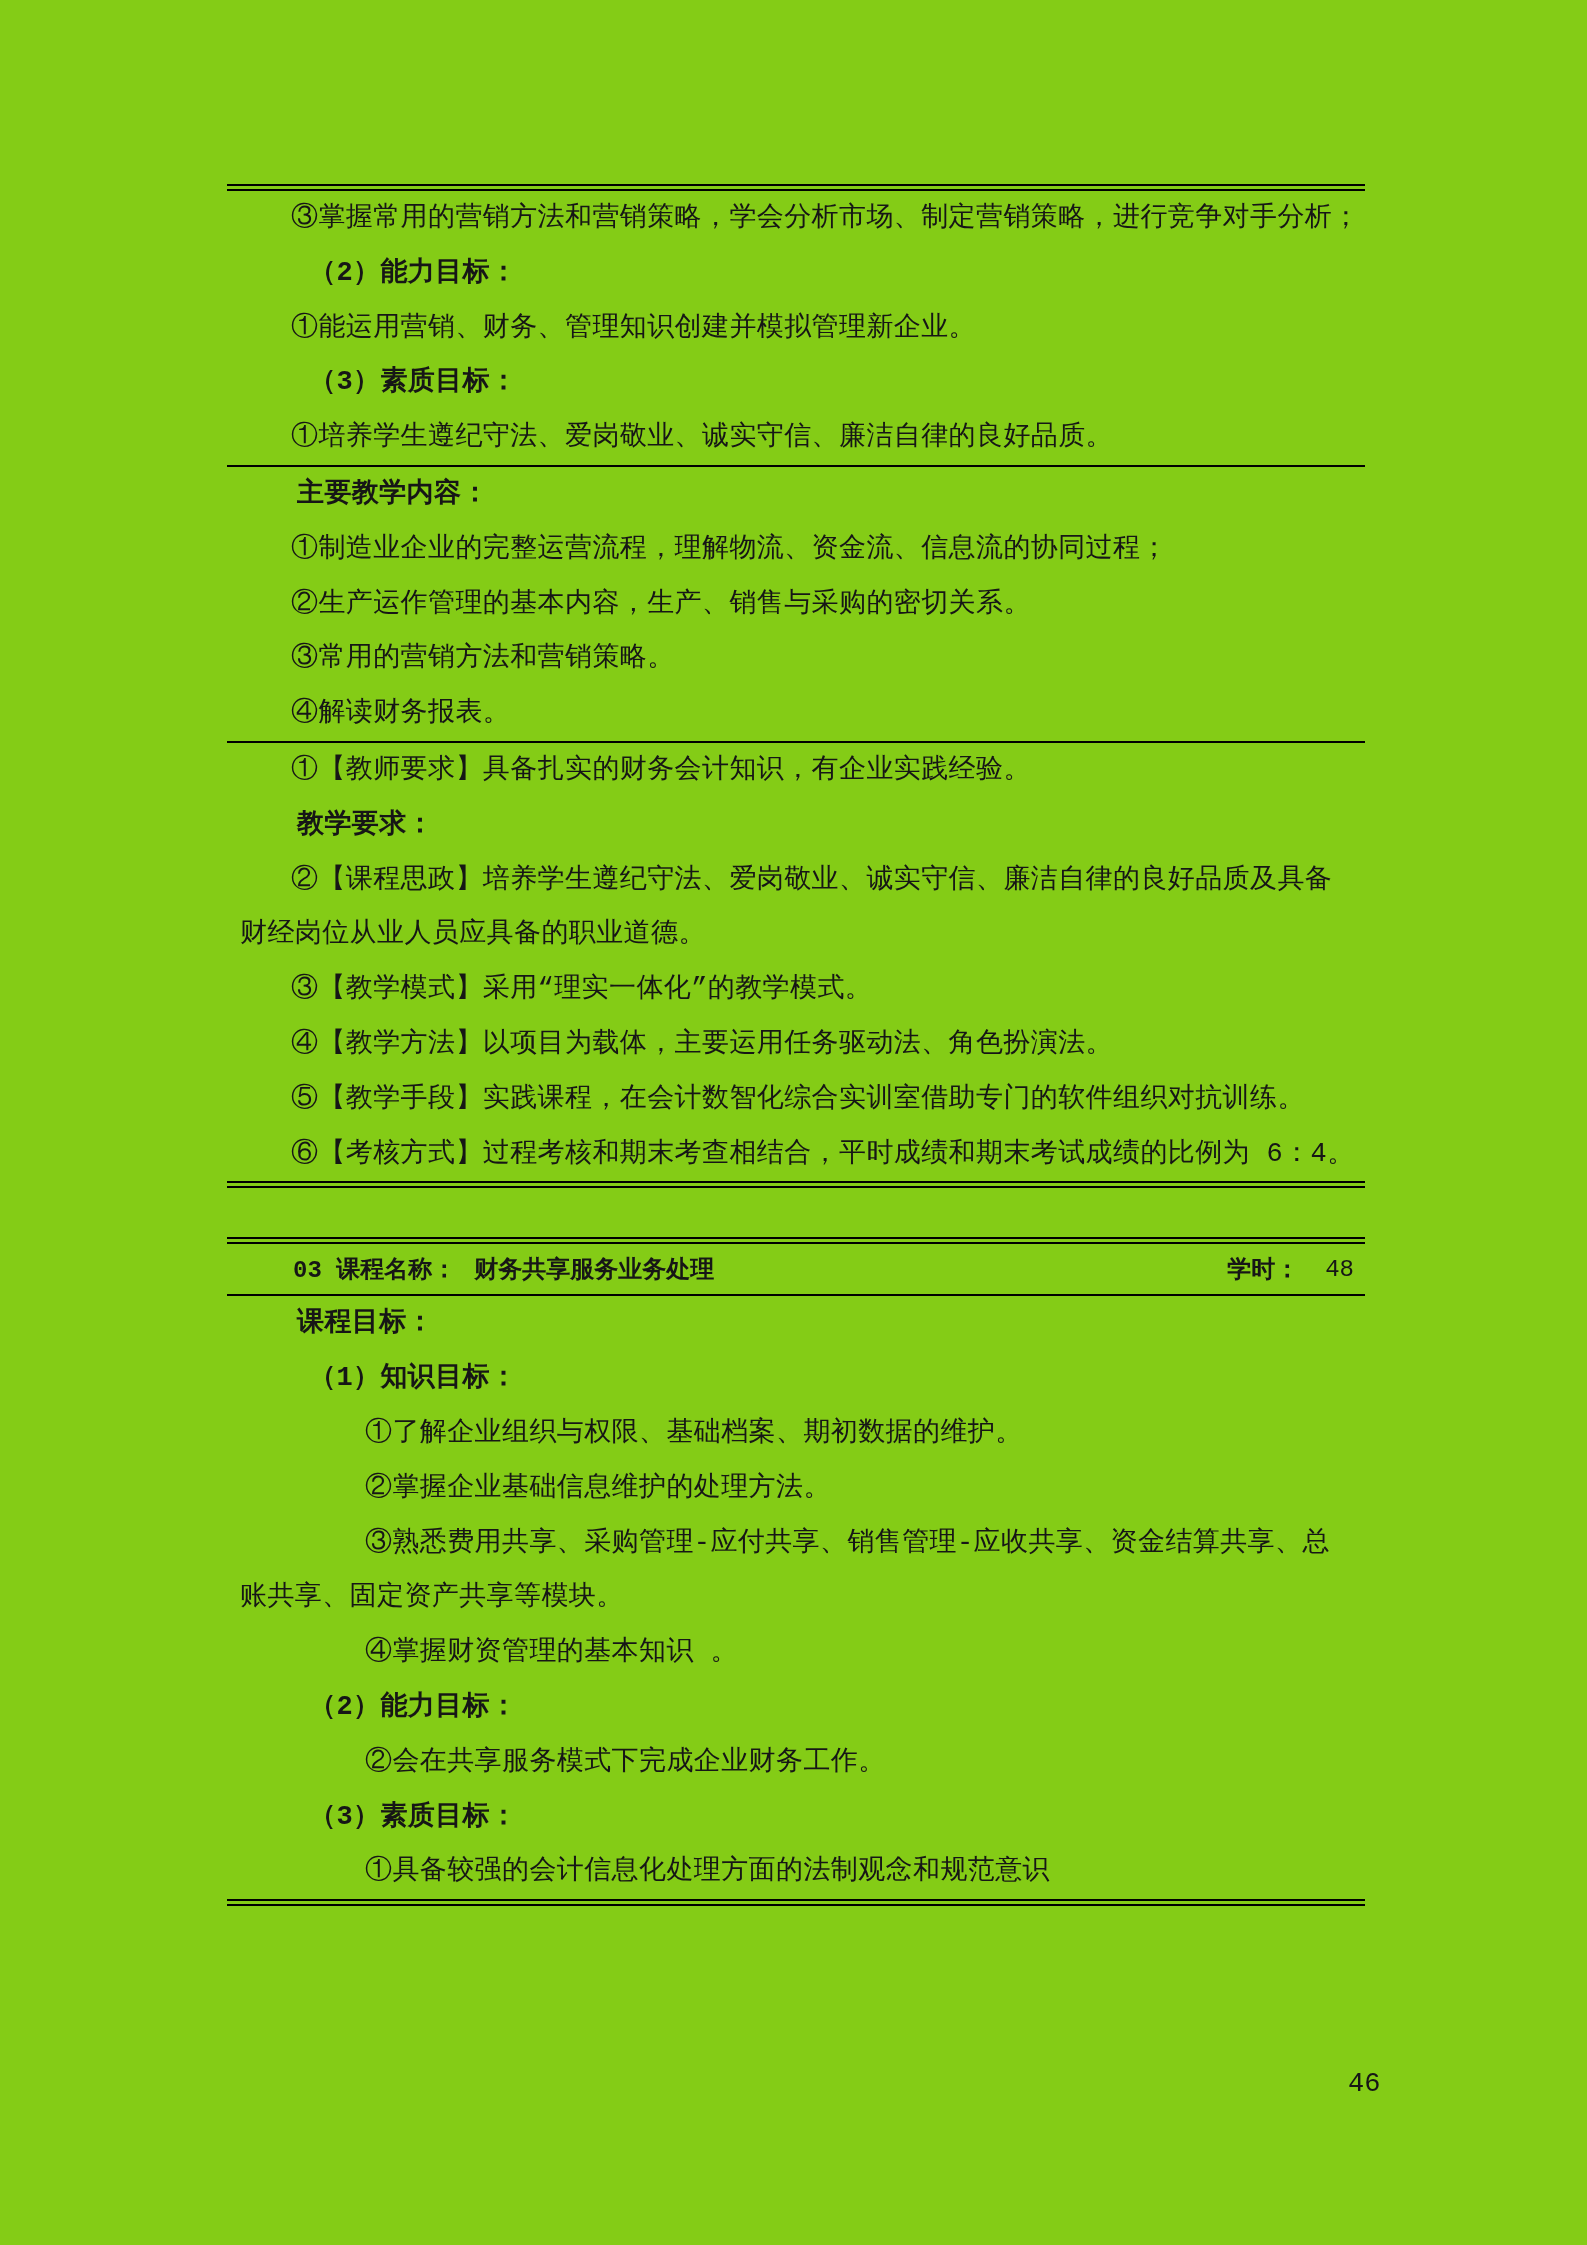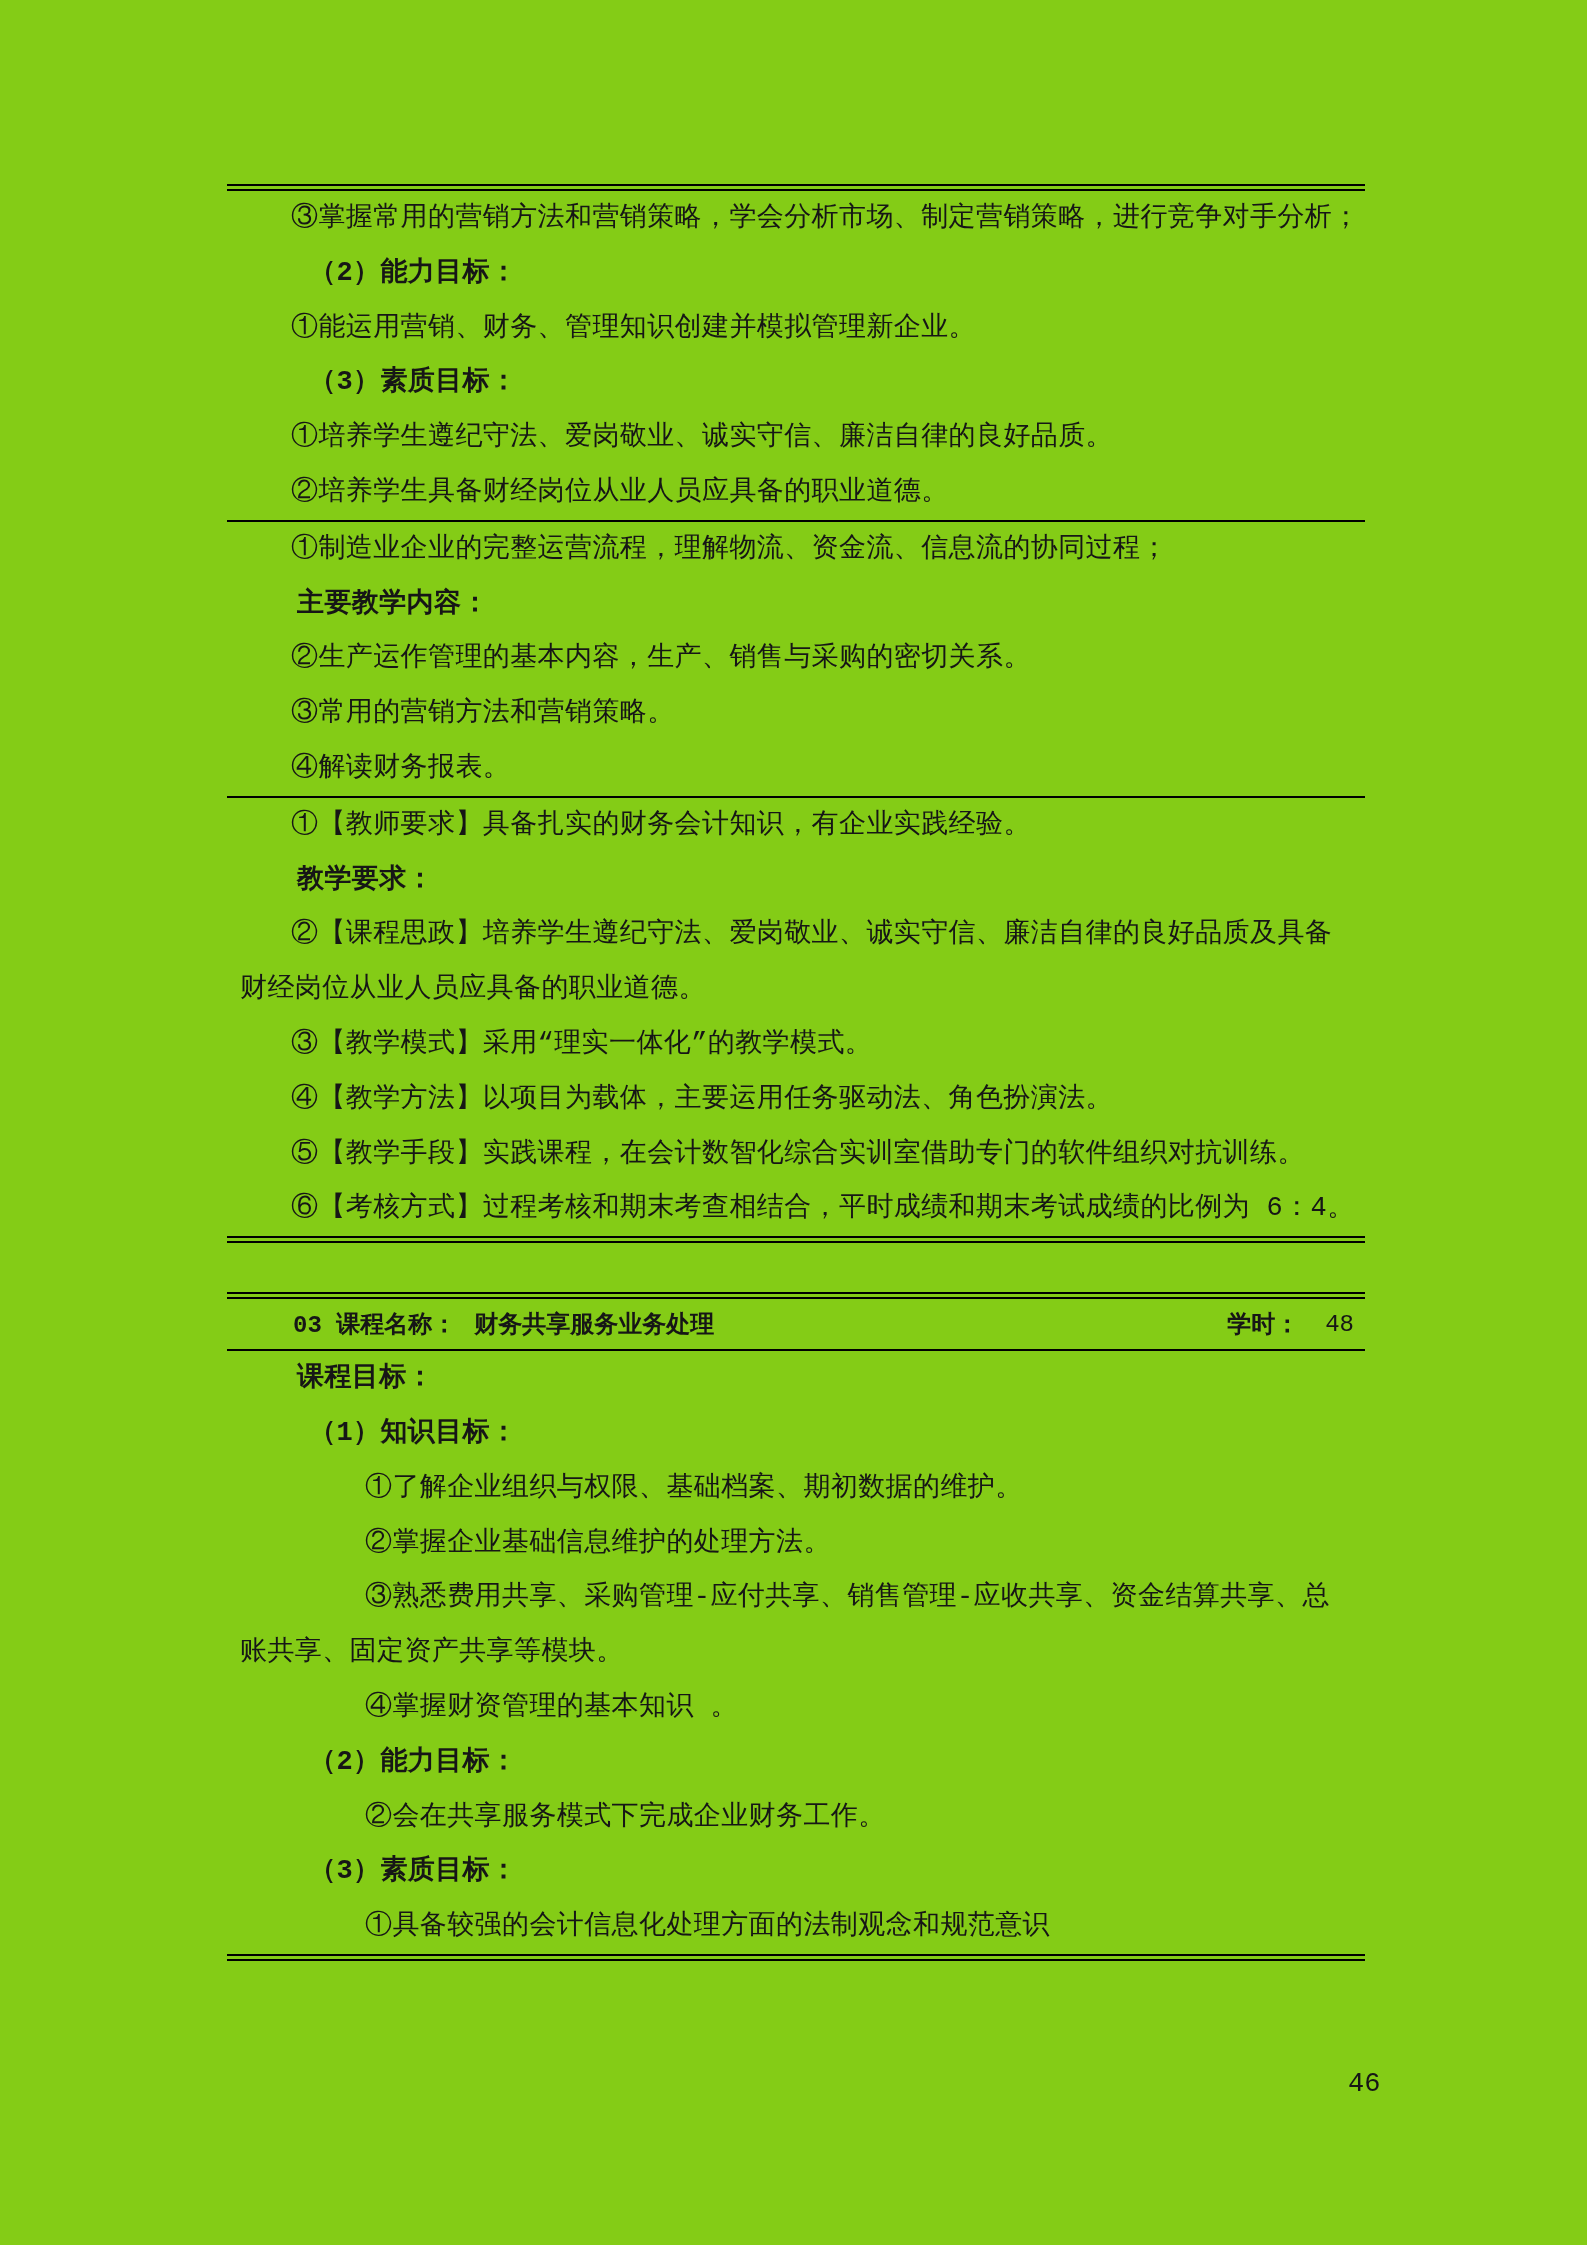--- a/index.html
+++ b/index.html
@@ -78,28 +78,27 @@
   <div class="content">
 
     <div class="rule-double"></div>
 
     <div>
         <div class="ln item">③掌握常用的营销方法和营销策略，学会分析市场、制定营销策略，进行竞争对手分析；</div>
         <div class="ln sub">（2）能力目标：</div>
         <div class="ln item">①能运用营销、财务、管理知识创建并模拟管理新企业。</div>
         <div class="ln sub">（3）素质目标：</div>
         <div class="ln item">①培养学生遵纪守法、爱岗敬业、诚实守信、廉洁自律的良好品质。</div>
-        <div class="ln item">②培养学生具备财经岗位从业人员应具备的职业道德。</div>
       </div>
 
     <div class="rule-single"></div>
 
     <div>
+        <div class="ln head">主要教学内容：</div>
         <div class="ln item">①制造业企业的完整运营流程，理解物流、资金流、信息流的协同过程；</div>
-        <div class="ln head">主要教学内容：</div>
         <div class="ln item">②生产运作管理的基本内容，生产、销售与采购的密切关系。</div>
         <div class="ln item">③常用的营销方法和营销策略。</div>
         <div class="ln item">④解读财务报表。</div>
       </div>
 
     <div class="rule-single"></div>
 
     <div>
         <div class="ln item">①【教师要求】具备扎实的财务会计知识，有企业实践经验。</div>
         <div class="ln head">教学要求：</div>

